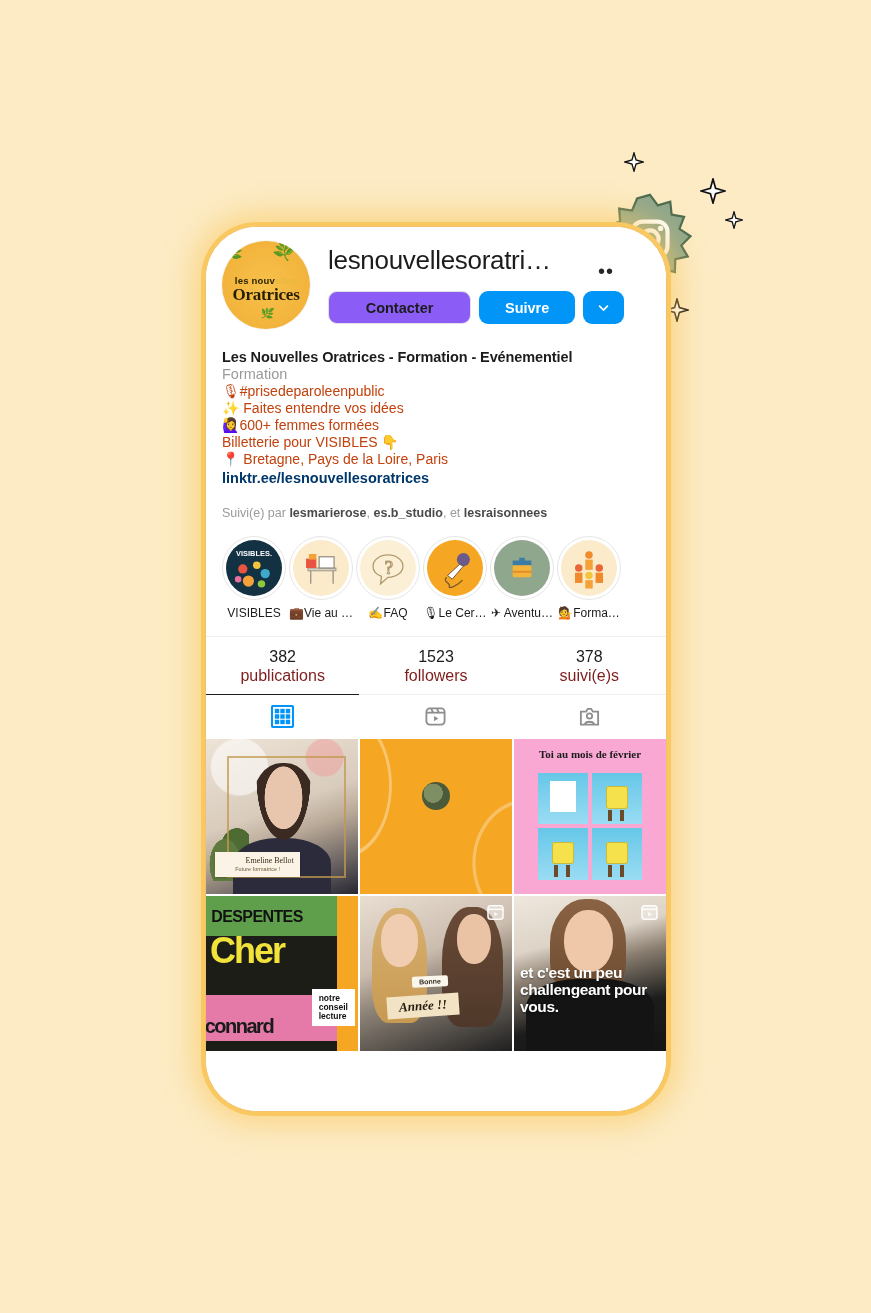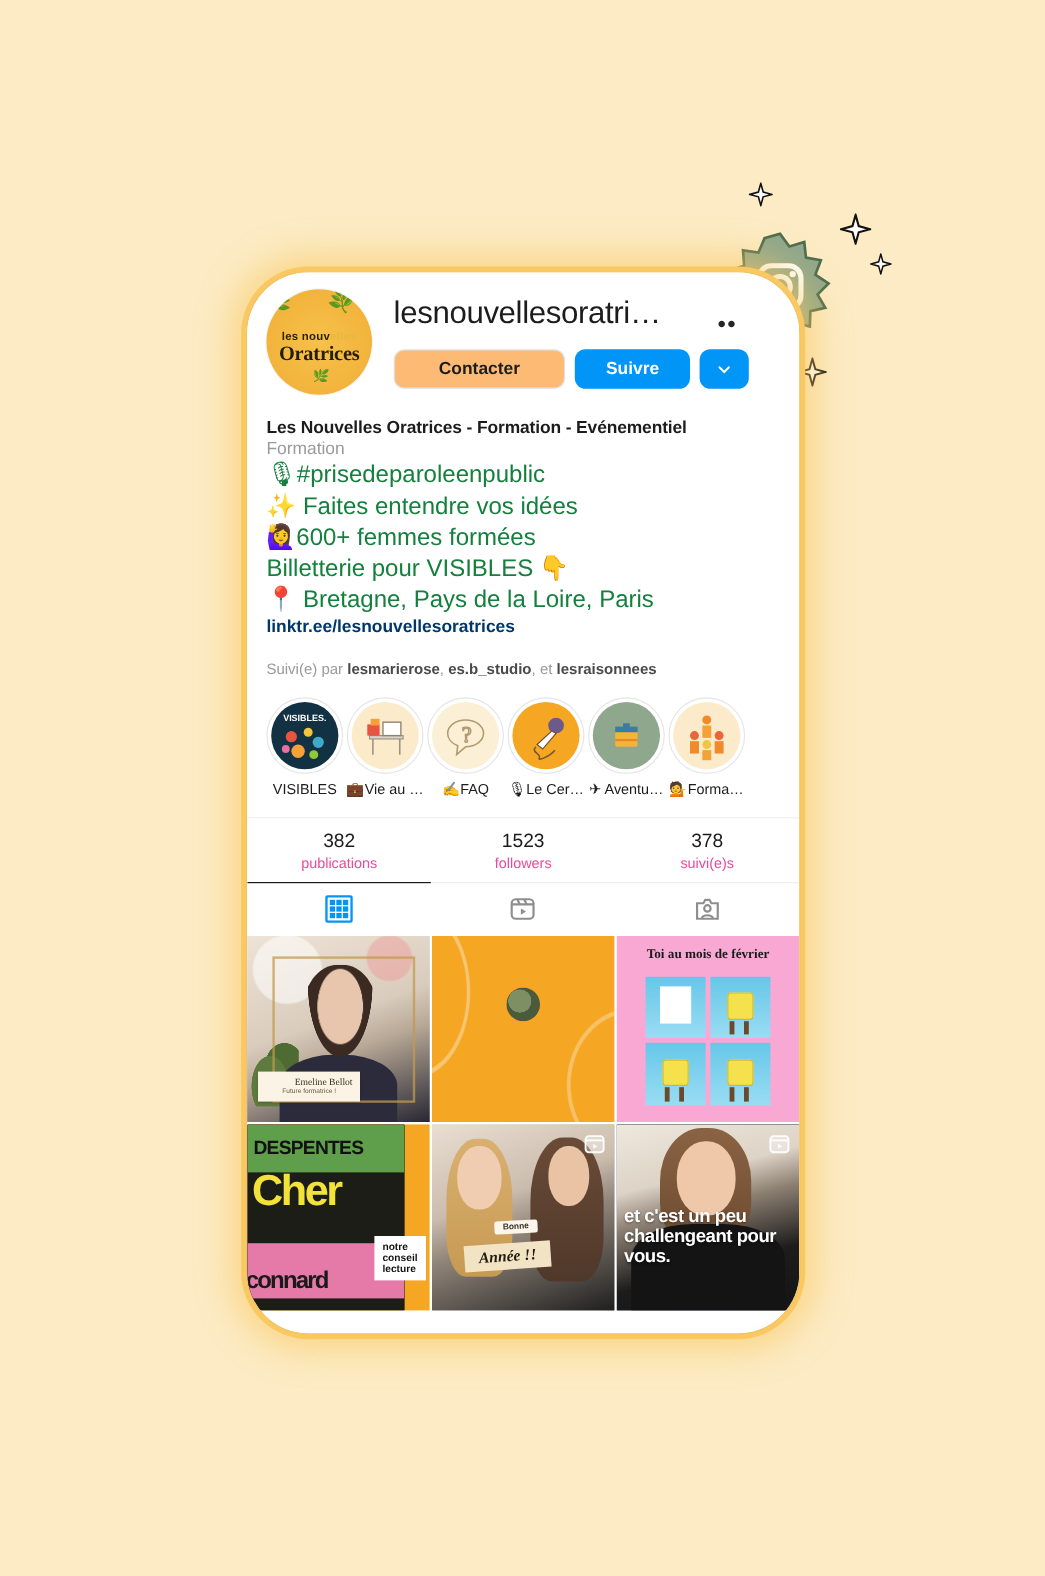--- a/index.html
+++ b/index.html
@@ -68,34 +68,34 @@
     margin-top: 6px;
   }
   .ellipsis-dots { position: absolute; left: 598px; top: 260px; color: #262626; font-size: 20px; letter-spacing: 1px; }
 
   .btn-row { display: flex; gap: 8px; margin-top: 17px; align-items: stretch; }
   .btn {
     border: none; border-radius: 9px; font-size: 14.5px; font-weight: 700;
     font-family: "Liberation Sans", sans-serif; cursor: pointer; line-height: 1;
   }
   .btn-contact {
-    background: #fdba74; color: #1c1c1c; border: 1px solid #E2E2E2;
+    background: #8b5cf6; color: #1c1c1c; border: 1px solid #E2E2E2;
     padding: 0 22px; height: 33px; min-width: 143px;
   }
   .btn-follow { background: #0095F6; color: #fff; padding: 0 26px; height: 33px; }
   .btn-chev {
     background: #0095F6; color: #fff; width: 41px; height: 33px;
     display: flex; align-items: center; justify-content: center;
   }
 
   
   .bio { padding: 20px 16px 0 16px; }
   .bio-name { font-size: 14.5px; font-weight: 700; color: #1c1c1c; letter-spacing: -.1px; }
   .bio-cat { font-size: 14.5px; color: #9a9a9a; margin-top: 1px; }
-  .bio-line { font-size: 20px; color: #15803d; margin-top: 1px; }
+  .bio-line { font-size: 14px; color: #c2410c; margin-top: 1px; }
   .bio-link { font-size: 14.5px; color: #00376B; font-weight: 700; margin-top: 3px; display: inline-block; }
   .bio-followed {
     font-size: 12.5px; color: #9a9a9a; margin-top: 19px; line-height: 1.25;
   }
   .bio-followed b { color: #4a4a4a; font-weight: 700; }
 
   
   .highlights {
     display: flex; gap: 3px; padding: 14px 14px 0 16px; overflow: hidden;
   }
@@ -114,21 +114,21 @@
     white-space: nowrap; overflow: hidden;
   }
 
   
   .stats {
     display: flex; margin-top: 16px; border-top: 1px solid #EFEFEF;
     padding: 11px 0 9px 0;
   }
   .stat { flex: 1 1 0; text-align: center; }
   .stat-num { font-size: 16px; font-weight: 400; color: #1c1c1c; }
-  .stat-lbl { font-size: 12px; color: #ec4899; margin-top: 1px; }
+  .stat-lbl { font-size: 16px; color: #7f1d1d; margin-top: 1px; }
 
   
   .tabs { display: flex; border-top: 1px solid #EFEFEF; position: relative; }
   .tab {
     flex: 1 1 0; height: 44px; display: flex; align-items: center;
     justify-content: center; cursor: pointer;
   }
   .tab-underline {
     position: absolute; left: 0; top: -1px; width: 33.33%; height: 1.5px; background: #1c1c1c;
   }

